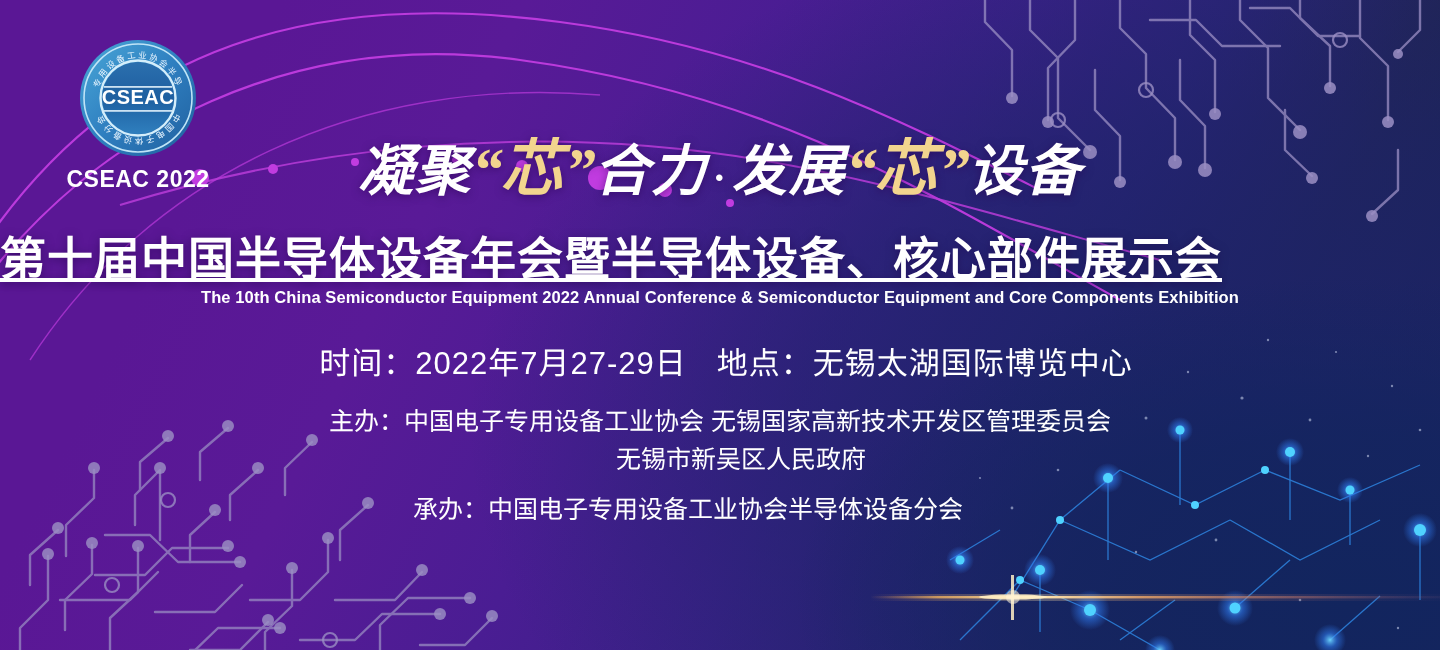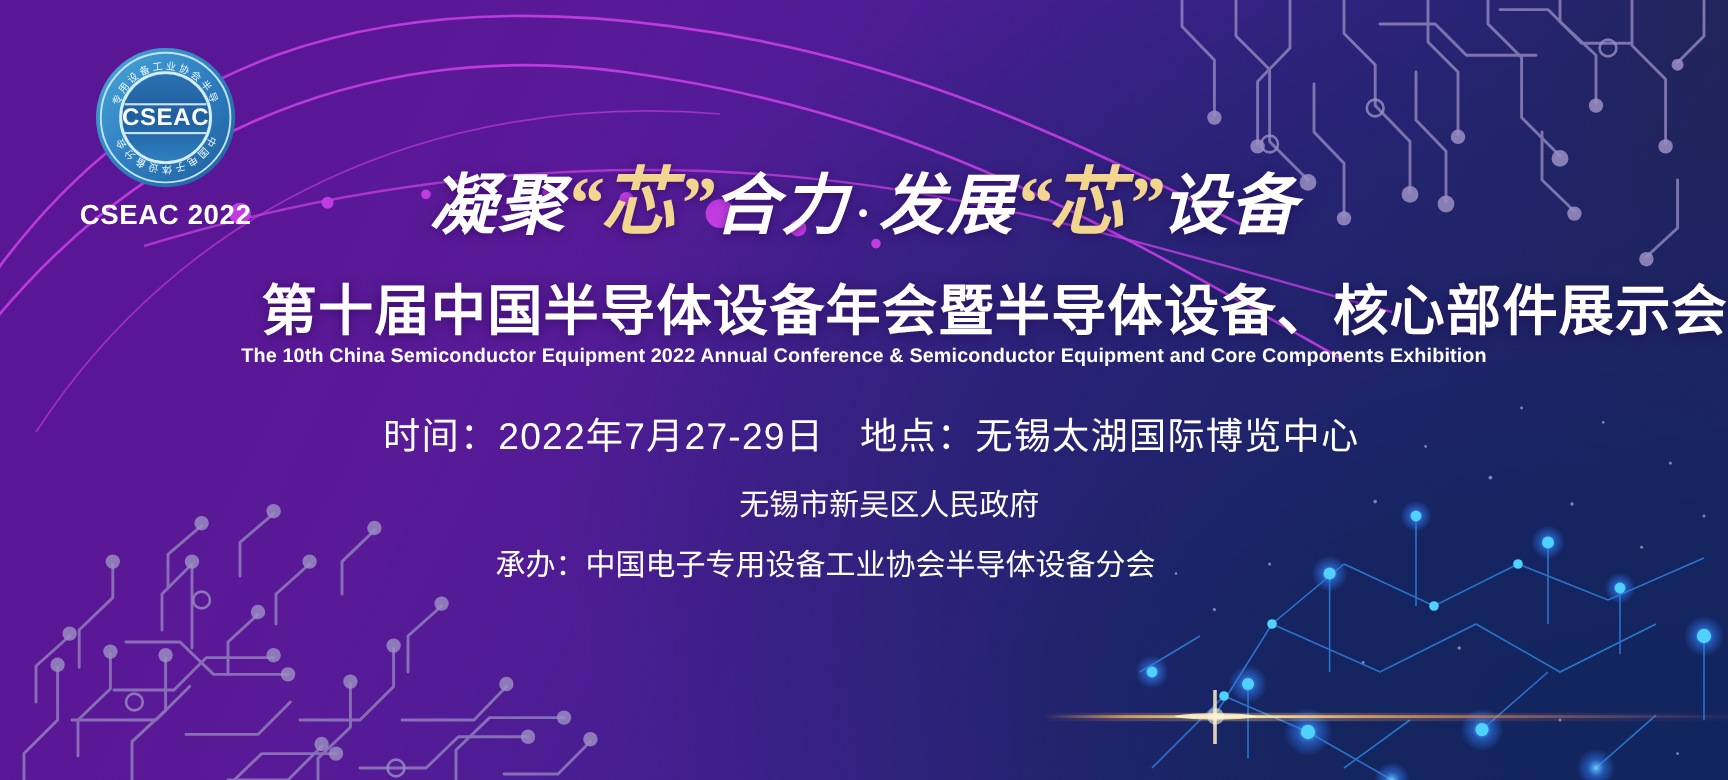--- a/index.html
+++ b/index.html
@@ -32,24 +32,25 @@
     font-size:55px; font-weight:bold; font-style:italic;
     color:#ffffff; letter-spacing:2px;
     text-shadow:0 2px 8px rgba(40,0,80,.55);
   }
   .slogan .gold{ color:#f2d58e; font-size:62px; }
   .slogan .quote{ color:#f2d58e; font-size:62px; letter-spacing:-2px; }
   .slogan .dot{ font-size:40px; vertical-align:middle; padding:0 6px; }
 
   .headline{
     position:absolute; left:0; right:0; top:222px;
-    text-align:right; white-space:nowrap;
+    text-align:left; white-space:nowrap;
     color:#ffffff; font-size:46px; font-weight:bold;
     letter-spacing:1px;
     text-shadow:0 2px 10px rgba(30,0,70,.5);
+    text-decoration:underline;
   }
   .subhead{
     position:absolute; left:0; right:0; top:288px;
     text-align:center; white-space:nowrap;
     color:#ffffff; font-size:16.5px; font-weight:bold;
     letter-spacing:.1px;
   }
   .dateline{
     position:absolute; left:0; right:0; top:338px;
     text-align:center; white-space:nowrap;
@@ -323,17 +324,18 @@
 
   <div class="headline">第十届中国半导体设备年会暨半导体设备、核心部件展示会</div>
 
   <div class="subhead">The 10th China Semiconductor Equipment 2022 Annual Conference &amp; Semiconductor Equipment and Core Components Exhibition</div>
 
   <div class="dateline">
     <span>时间：2022年7月27-29日</span><span class="gap"></span><span>地点：无锡太湖国际博览中心</span>
   </div>
 
   <div class="orgs">
+    <div class="l1">主办：中国电子专用设备工业协会 无锡国家高新技术开发区管理委员会</div>
     <div class="l2">无锡市新吴区人民政府</div>
     <div class="l3">承办：中国电子专用设备工业协会半导体设备分会</div>
   </div>
 
 </div>
 
 </body></html>

